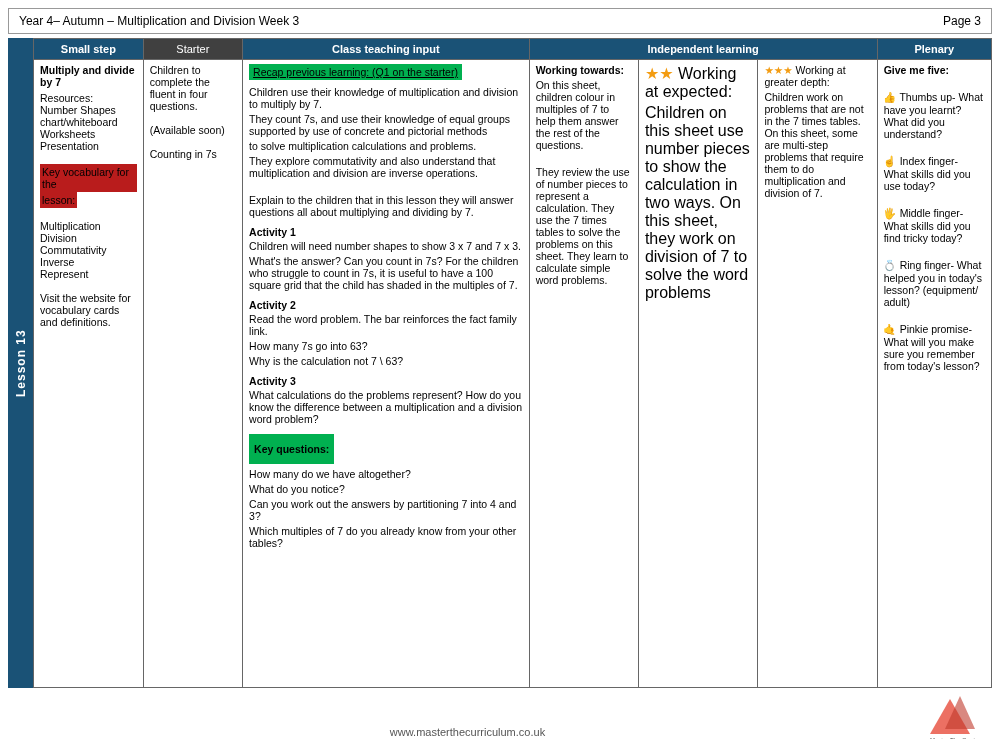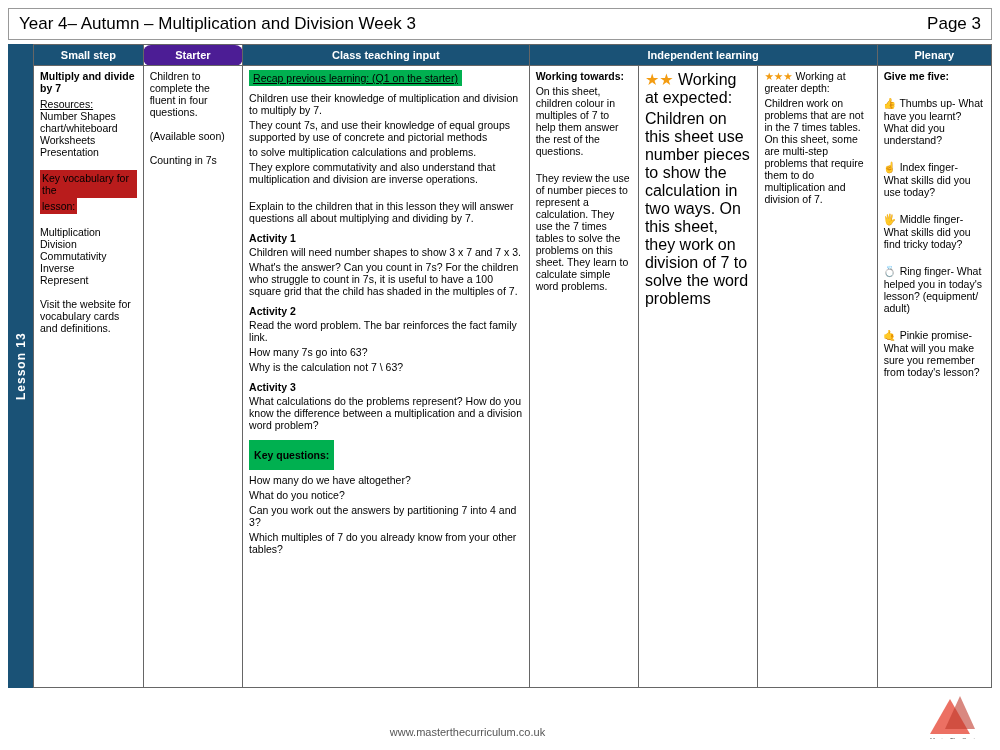--- a/index.html
+++ b/index.html
@@ -18,21 +18,21 @@
       flex-direction: column;
     }
 
     
     .page-header {
       border: 1px solid #999;
       padding: 5px 10px;
       display: flex;
       align-items: center;
       justify-content: space-between;
-      font-size: 17px;
+      font-size: 12px;
       margin: 8px 8px 4px 8px;
     }
     .page-header-left {
       display: flex;
       align-items: center;
       gap: 20px;
     }
     .page-header-week {
       display: flex;
       align-items: center;
@@ -81,26 +81,25 @@
 
     
     .header-small-step {
       background: #1a5276;
       color: white;
       text-align: center;
       font-weight: bold;
       width: 110px;
     }
     .header-starter {
-      background: #4c1d95;
-      color: white;
-      text-align: center;
-      font-weight: bold;
+      background: #404040;
+      color: white;
+      text-align: center;
+      font-weight: normal;
       width: 100px;
-      border-radius: 8px;
     }
     .header-class-teaching {
       background: #1a5276;
       color: white;
       text-align: center;
       font-weight: bold;
       width: 290px;
     }
     .header-independent {
       background: #1a5276;
@@ -151,21 +150,21 @@
     .cell-teaching {
       font-size: 10.5px;
       vertical-align: top;
     }
     .cell-plenary {
       font-size: 10.5px;
       vertical-align: top;
     }
 
     .bold { font-weight: bold; }
-    .underline { text-decoration: underline; }
+    .underline { }
 
     .green-highlight {
       background-color: #b91c1c;
       color: #000;
       display: inline-block;
       padding: 2px 2px;
     }
     .green-box {
       background-color: #00b050;
       color: #000;

